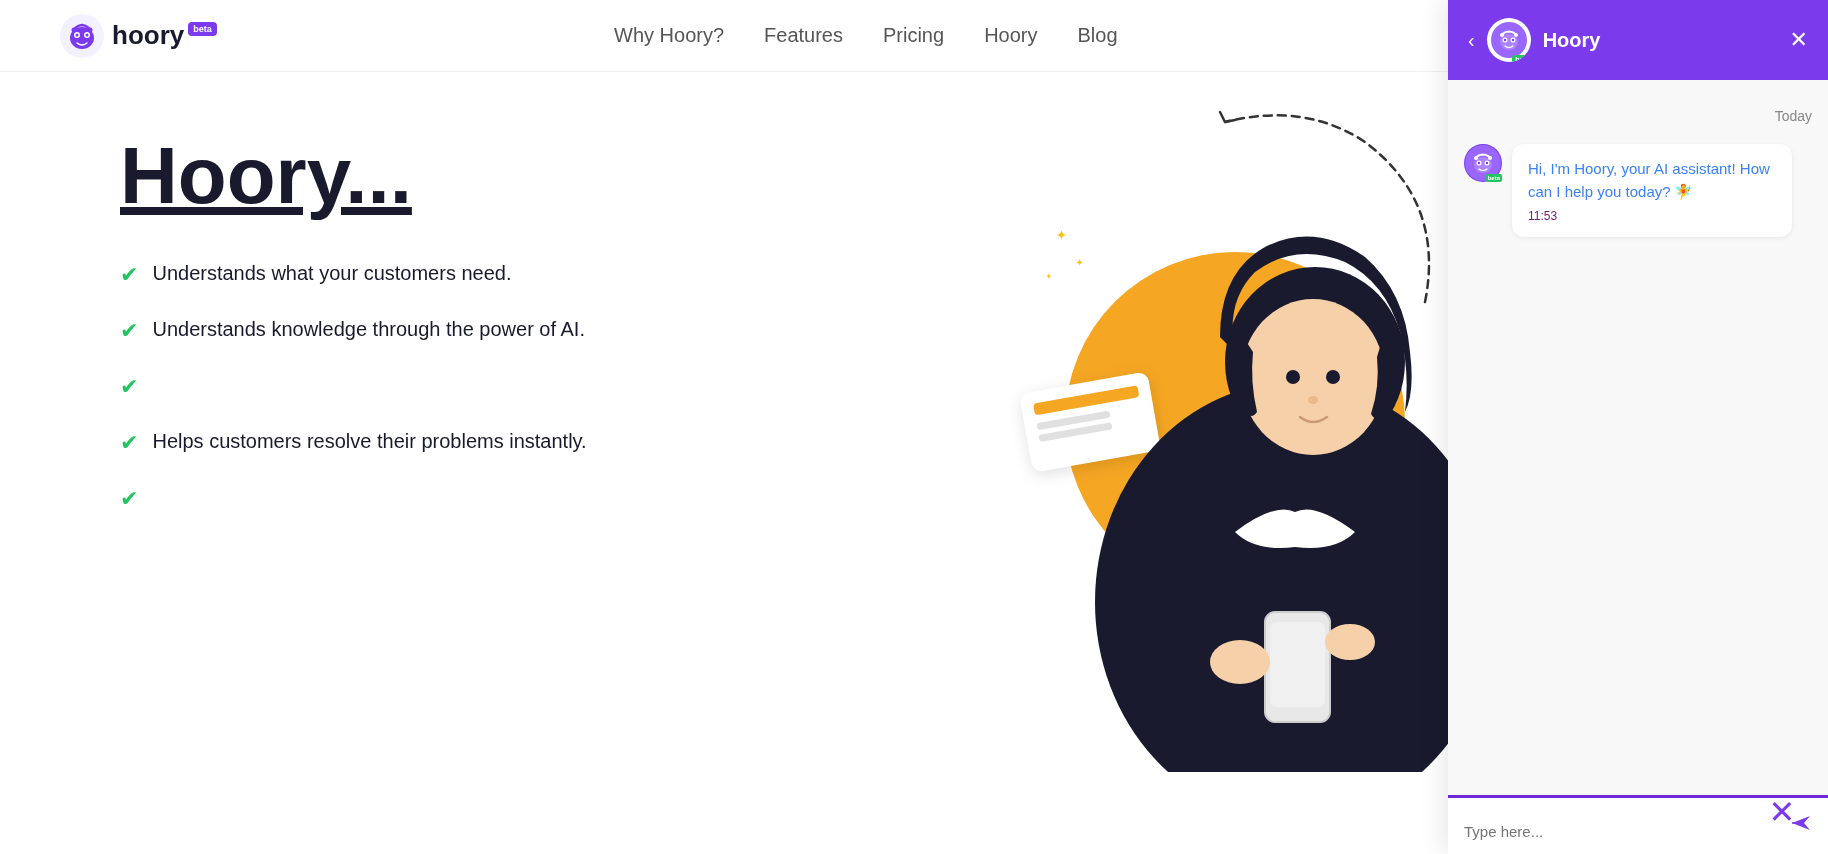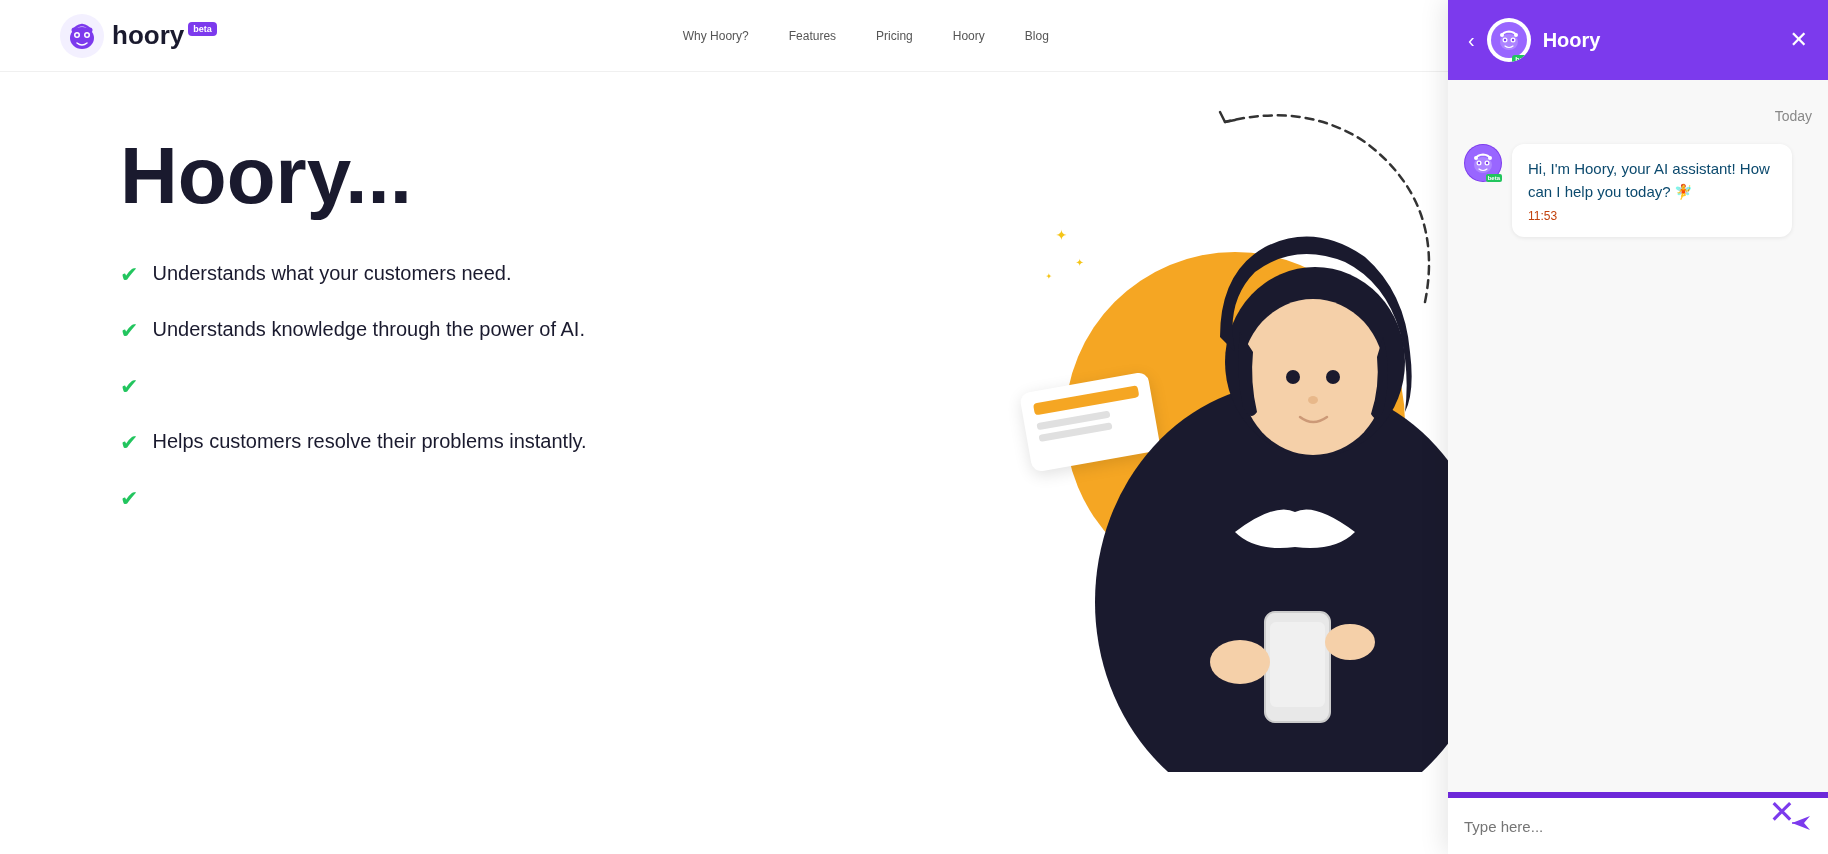--- a/index.html
+++ b/index.html
@@ -12,41 +12,41 @@
       position: fixed; top: 0; left: 0; width: 100%; background: #fff; z-index: 100;
     }
     .logo-area { display: flex; align-items: center; gap: 8px; }
     .logo-icon { width: 44px; height: 44px; }
     .logo-text { font-size: 26px; font-weight: 700; color: #1a1a2e; }
     .beta-badge {
       background: #7c3aed; color: #fff; font-size: 9px; font-weight: 700;
       padding: 2px 5px; border-radius: 4px; margin-left: -4px; margin-top: -14px;
     }
     .nav-links { display: flex; align-items: center; gap: 40px; }
-    .nav-link { font-size: 12px; color: #555; text-decoration: none; cursor: pointer; }
+    .nav-link { font-size: 20px; color: #555; text-decoration: none; cursor: pointer; }
     .nav-actions { display: flex; align-items: center; gap: 16px; }
     .btn-signin {
       padding: 10px 24px; border: 2px solid #1a1a2e; border-radius: 8px;
       background: #fff; font-size: 15px; font-weight: 700; cursor: pointer; color: #1a1a2e;
     }
     .btn-get-started {
       padding: 12px 28px; border: none; border-radius: 8px;
       background: #7c3aed; color: #fff; font-size: 15px; font-weight: 700; cursor: pointer;
     }
 
     
     .main-content {
       display: flex; align-items: flex-start; padding-top: 72px;
       min-height: 854px; position: relative;
     }
     .left-panel {
       width: 55%; padding: 60px 60px 60px 120px; display: flex; flex-direction: column;
     }
     .hero-title {
-      font-size: 80px; font-weight: 900; color: #1a1a2e; margin-bottom: 40px; line-height: 1.1;
+      font-size: 80px; font-weight: 900; color: #1a1a2e; margin-bottom: 40px; line-height: 1.1; text-decoration: underline;
     }
     .features-list { display: flex; flex-direction: column; gap: 28px; }
     .feature-item { display: flex; align-items: flex-start; gap: 14px; }
     .check-icon { color: #22c55e; font-size: 22px; margin-top: 2px; flex-shrink: 0; }
     .feature-text { font-size: 20px; font-weight: 400; color: #1a1a2e; line-height: 1.3; }
 
     
     .right-panel {
       width: 45%; position: relative; min-height: 782px;
       display: flex; align-items: center; justify-content: center;
@@ -138,25 +138,25 @@
     .chat-message-row { display: flex; align-items: flex-start; gap: 10px; }
     .chat-msg-avatar {
       width: 38px; height: 38px; border-radius: 50%; background: #7c3aed;
       flex-shrink: 0; display: flex; align-items: center; justify-content: center;
       position: relative;
     }
     .chat-bubble {
       background: #fff; border-radius: 12px; padding: 14px 16px;
       max-width: 280px; box-shadow: 0 1px 4px rgba(0,0,0,0.08);
     }
-    .chat-bubble-text { font-size: 15px; color: #0c4a6e; line-height: 1.5; }
-    .chat-time { font-size: 12px; color: #c2410c; margin-top: 6px; }
+    .chat-bubble-text { font-size: 15px; color: #3b82f6; line-height: 1.5; }
+    .chat-time { font-size: 12px; color: #701a75; margin-top: 6px; }
     .chat-input-area {
-      border-top: 6px solid #6d28d9; padding: 14px 16px;
-      display: flex; align-items: center; gap: 10px; background: #fff;
+      border-top: 3px solid #6d28d9; padding: 14px 16px;
+      display: flex; align-items: flex-end; gap: 10px; background: #fff;
     }
     .chat-input {
       flex: 1; border: none; outline: none; font-size: 15px; color: #888;
       background: transparent;
     }
     .chat-send-btn {
       background: none; border: none; cursor: pointer;
       color: #7c3aed; font-size: 22px;
     }
 

